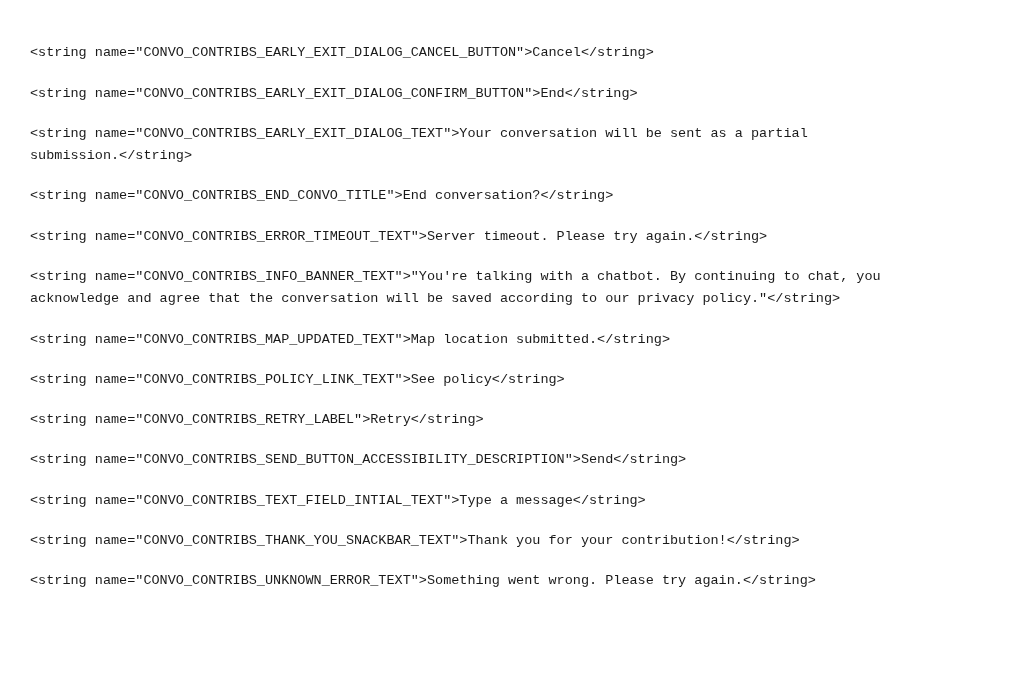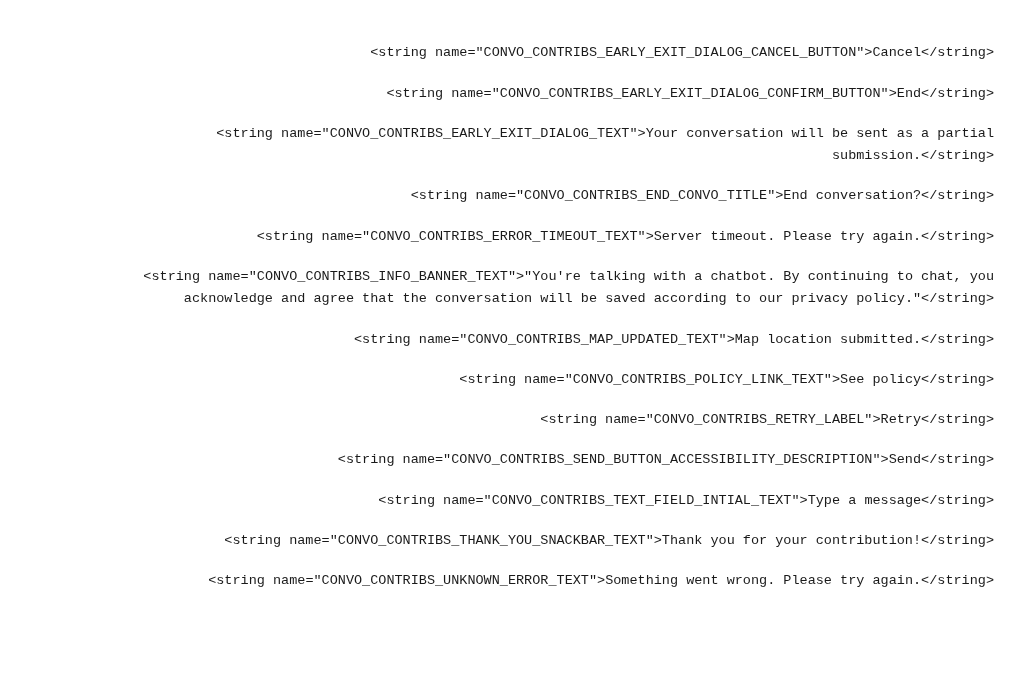--- a/index.html
+++ b/index.html
@@ -20,21 +20,20 @@
     .code-block {
       white-space: pre-wrap;
       word-break: break-word;
     }
 
     .line-content {
       display: block;
       margin-bottom: 18px;
       font-size: 13.5px;
       line-height: 1.65;
-      text-align: right;
     }
   </style>
 </head>
 <body>
 
 <div class="code-block">
 <span class="line-content">&lt;string name="CONVO_CONTRIBS_EARLY_EXIT_DIALOG_CANCEL_BUTTON"&gt;Cancel&lt;/string&gt;</span><span class="line-content">&lt;string name="CONVO_CONTRIBS_EARLY_EXIT_DIALOG_CONFIRM_BUTTON"&gt;End&lt;/string&gt;</span><span class="line-content">&lt;string name="CONVO_CONTRIBS_EARLY_EXIT_DIALOG_TEXT"&gt;Your conversation will be sent as a partial
 submission.&lt;/string&gt;</span><span class="line-content">&lt;string name="CONVO_CONTRIBS_END_CONVO_TITLE"&gt;End conversation?&lt;/string&gt;</span><span class="line-content">&lt;string name="CONVO_CONTRIBS_ERROR_TIMEOUT_TEXT"&gt;Server timeout. Please try again.&lt;/string&gt;</span><span class="line-content">&lt;string name="CONVO_CONTRIBS_INFO_BANNER_TEXT"&gt;"You're talking with a chatbot. By continuing to chat, you
 acknowledge and agree that the conversation will be saved according to our privacy policy."&lt;/string&gt;</span><span class="line-content">&lt;string name="CONVO_CONTRIBS_MAP_UPDATED_TEXT"&gt;Map location submitted.&lt;/string&gt;</span><span class="line-content">&lt;string name="CONVO_CONTRIBS_POLICY_LINK_TEXT"&gt;See policy&lt;/string&gt;</span><span class="line-content">&lt;string name="CONVO_CONTRIBS_RETRY_LABEL"&gt;Retry&lt;/string&gt;</span><span class="line-content">&lt;string name="CONVO_CONTRIBS_SEND_BUTTON_ACCESSIBILITY_DESCRIPTION"&gt;Send&lt;/string&gt;</span><span class="line-content">&lt;string name="CONVO_CONTRIBS_TEXT_FIELD_INTIAL_TEXT"&gt;Type a message&lt;/string&gt;</span><span class="line-content">&lt;string name="CONVO_CONTRIBS_THANK_YOU_SNACKBAR_TEXT"&gt;Thank you for your contribution!&lt;/string&gt;</span><span class="line-content">&lt;string name="CONVO_CONTRIBS_UNKNOWN_ERROR_TEXT"&gt;Something went wrong. Please try again.&lt;/string&gt;</span></div>
 

